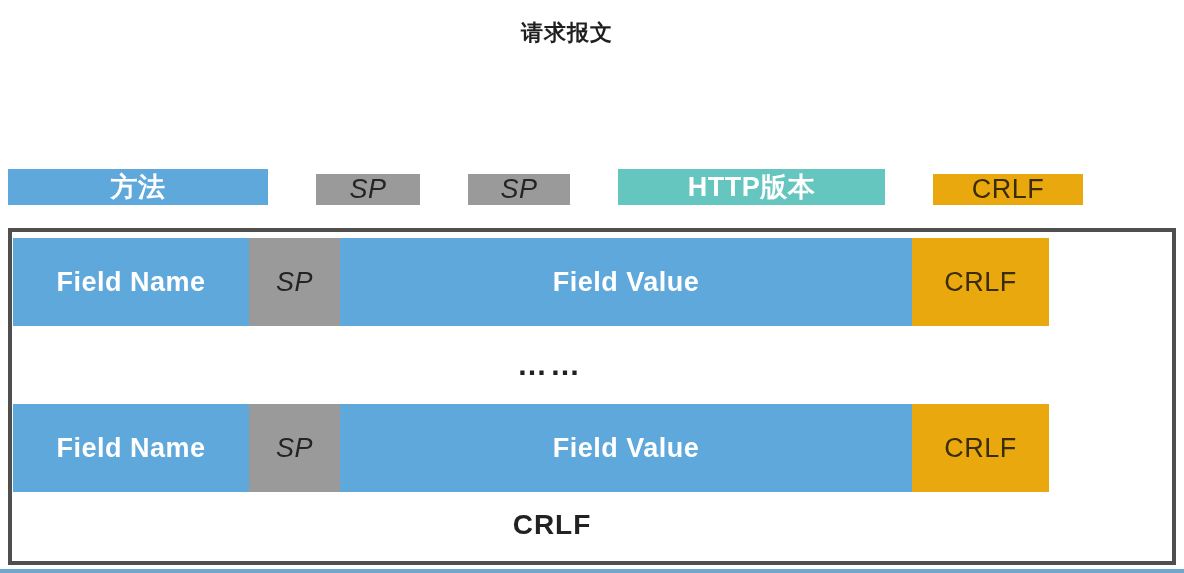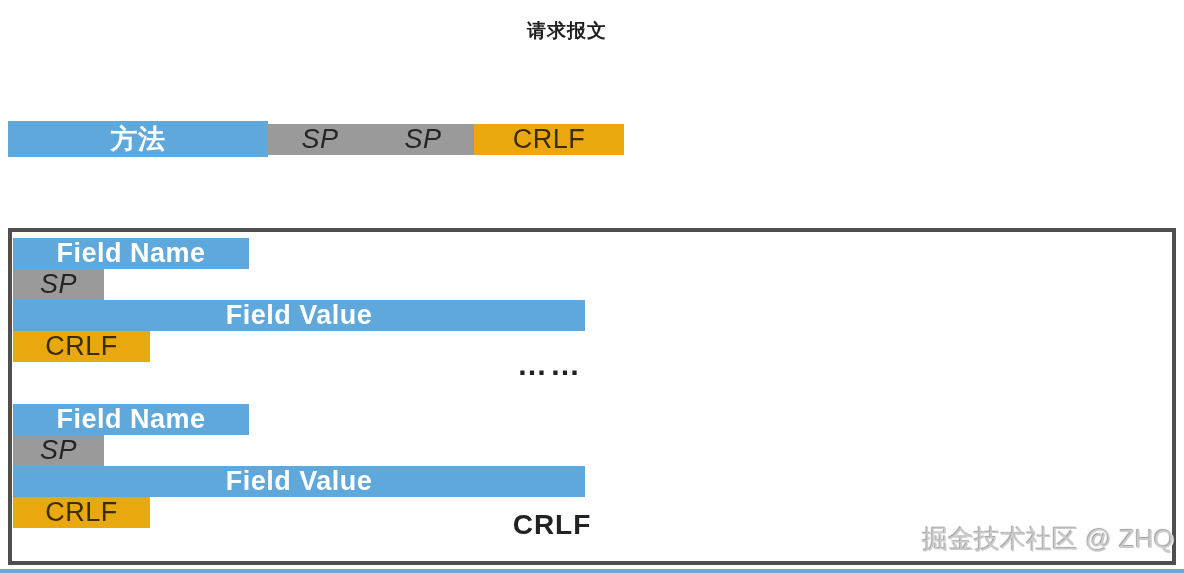--- a/index.html
+++ b/index.html
@@ -14,29 +14,30 @@
     height: 573px;
     background: #ffffff;
     overflow: hidden;
   }
   .title {
     position: absolute;
     top: 18px;
     left: 0;
     width: 1134px;
     text-align: center;
-    font-size: 19px;
+    font-size: 22px;
     font-weight: bold;
     color: #1f1f1f;
     letter-spacing: 1px;
   }
   .row {
     position: absolute;
     display: flex;
-    align-items: center;
+    align-items: flex-end;
+    gap: 48px;
   }
   .row1 {
     top: 73px;
     left: 8px;
     width: 1153px;
     height: 132px;
   }
   .cell {
     display: flex;
     align-items: center;
@@ -69,21 +70,20 @@
     height: 329px;
     border: 4px solid var(--border);
     background: #ffffff;
   }
   .hrow {
     position: absolute;
     left: 1px;
     width: 1036px;
     height: 88px;
     display: flex;
-    flex-direction: column;
   }
   .hrow-top    { top: 6px; }
   .hrow-bottom { top: 172px; }
   
   .w-fname  { width: 22.78%; }
   .w-hsp    { width: 8.78%; }
   .w-fvalue { width: 55.22%; }
   .w-hcrlf  { width: 13.22%; }
   .dots {
     position: absolute;
@@ -139,20 +139,21 @@
 <body>
 
 <div class="canvas">
 
   <div class="title">请求报文</div>
 
   <div class="row row1">
     <div class="cell c-blue w-method">方法</div>
     <div class="cell c-gray w-sp dark-sp">SP</div>
     <div class="cell c-gray w-sp2 dark-sp">SP</div>
+    <div class="cell c-teal w-ver">HTTP版本</div>
     <div class="cell c-orange w-crlf dark-crlf">CRLF</div>
   </div>
 
   <div class="headers-box">
 
     <div class="hrow hrow-top">
       <div class="cell c-blue w-fname">Field Name</div>
       <div class="cell c-gray w-hsp dark-sp">SP</div>
       <div class="cell c-blue w-fvalue">Field Value</div>
       <div class="cell c-orange w-hcrlf dark-crlf">CRLF</div>
@@ -164,17 +165,16 @@
       <div class="cell c-blue w-fname">Field Name</div>
       <div class="cell c-gray w-hsp dark-sp">SP</div>
       <div class="cell c-blue w-fvalue">Field Value</div>
       <div class="cell c-orange w-hcrlf dark-crlf">CRLF</div>
     </div>
 
     <div class="crlf-line">CRLF</div>
 
   </div>
 
-  <div class="watermark">掘金技术社区 @ ZHQ</div>
 
   <div class="bottom-bar"></div>
 
 </div>
 
 </body></html>

